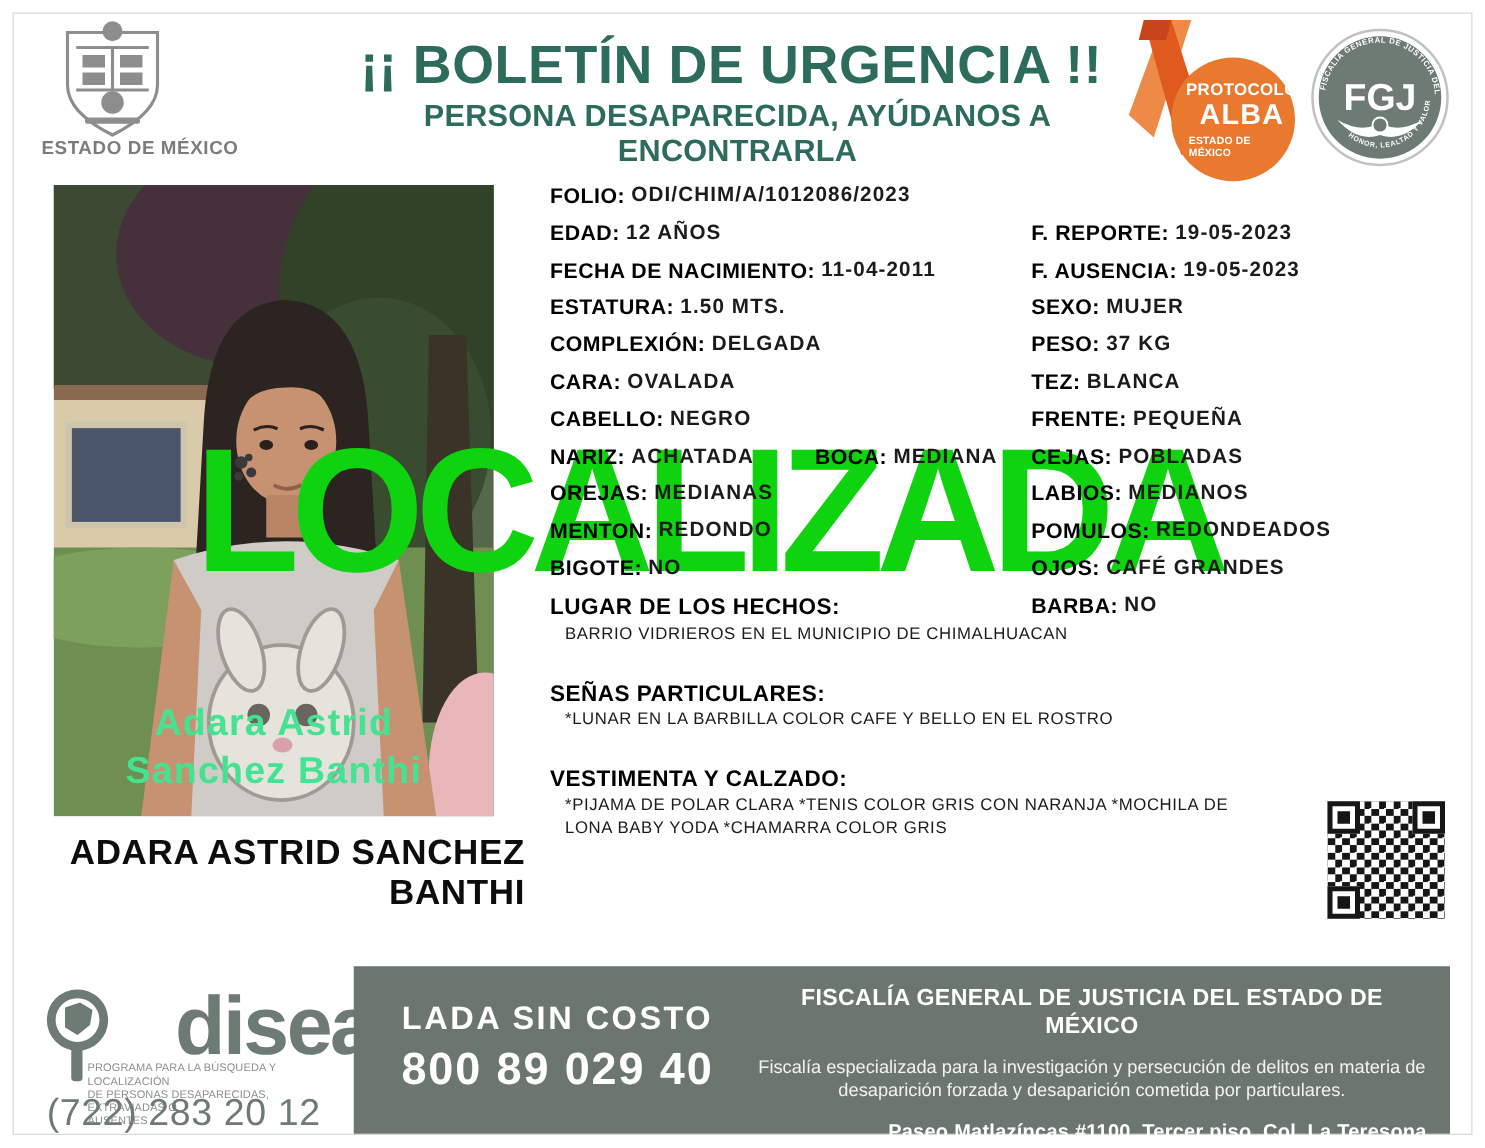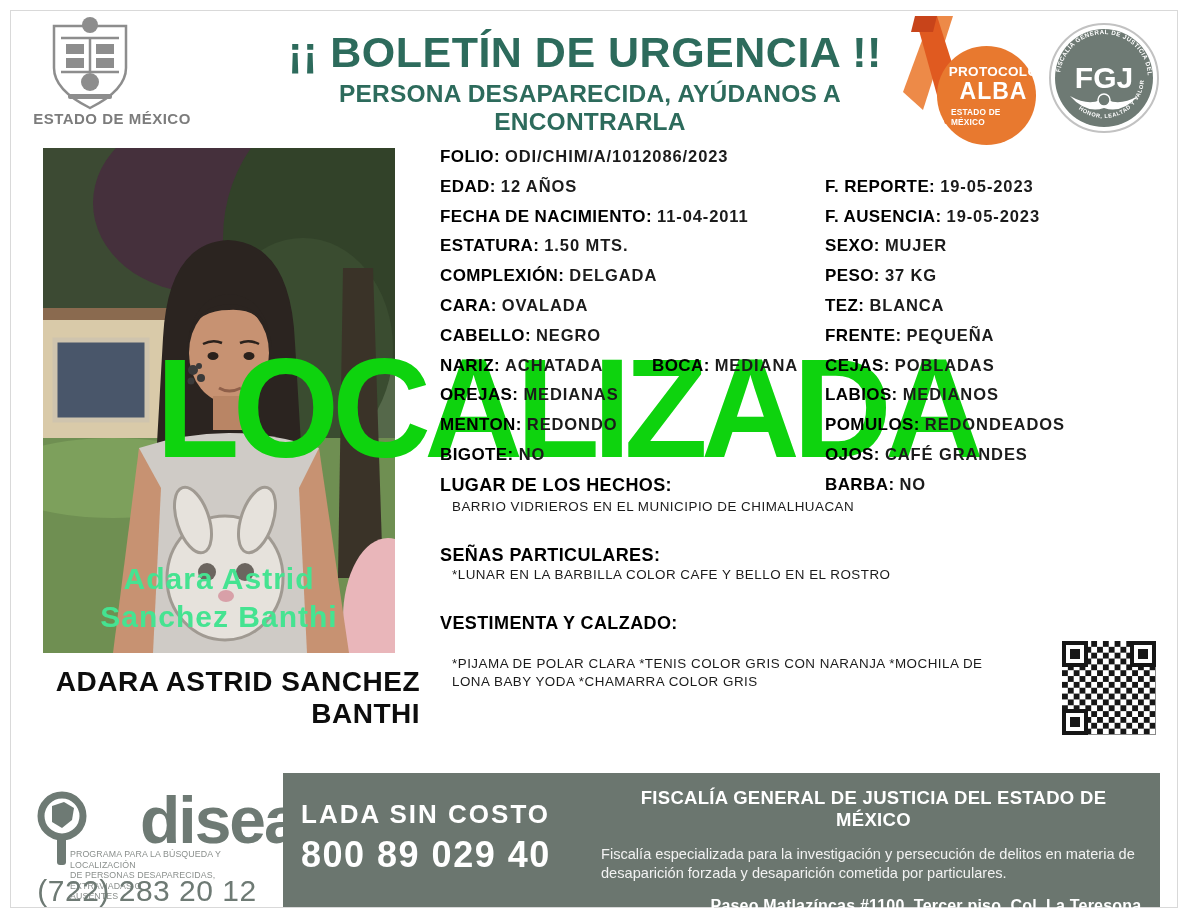--- a/index.html
+++ b/index.html
@@ -44,21 +44,21 @@
   .frow { height:29.8px; display:flex; align-items:flex-start; }
   .flabel { font-size:17px; font-weight:800; color:#000; letter-spacing:.4px; white-space:nowrap; }
   .fvalue { font-size:16.5px; font-weight:700; color:#1b1b1b; letter-spacing:.9px;
             margin-left:5px; white-space:nowrap; }
   .pair-first { width:212px; display:flex; }
   .sec-label { font-size:18px; font-weight:800; color:#000; letter-spacing:.4px; height:24px; }
   .sec-label2 { font-size:18px; font-weight:800; color:#000; letter-spacing:.4px; height:22px; margin-top:20px; }
   .sub-value { font-size:13.4px; color:#1b1b1b; letter-spacing:.5px; padding-left:12px;
                height:26px; }
   .sub-value-wrap { font-size:13.4px; color:#1b1b1b; letter-spacing:.5px; padding-left:12px;
-                    width:565px; line-height:18px;margin-top:20px; }
+                    width:565px; line-height:18px; }
 
   
   .big-name { position:absolute; left:18px; top:666px; width:402px; z-index:3; text-align:right;
               font-size:28px; font-weight:800; color:#0d0d0d; line-height:1.15; letter-spacing:.5px; }
   .qr { position:absolute; left:1062px; top:641px; width:94px; height:94px; z-index:3; background:
         conic-gradient(#161616 25%, #ffffff 0 50%, #161616 0 75%, #ffffff 0) 0 0 / 11.7px 11.7px; }
   .finder { position:absolute; width:26px; height:26px; border:4.5px solid #161616; background:#fff;
             display:flex; align-items:center; justify-content:center; }
   .finder::after { content:""; width:10px; height:10px; background:#161616; }
   .f-tl { left:0; top:0; } .f-tr { right:0; top:0; } .f-bl { left:0; bottom:0; }
@@ -67,26 +67,26 @@
   .odisea-icon { position:absolute; left:30px; top:790px; }
   .odisea-brand { position:absolute; left:96px; top:782px; font-size:66px; font-weight:800;
                   color:#6e7a74; letter-spacing:-2px;margin-left:44px; }
   .odisea-tagline { position:absolute; left:70px; top:849px; width:200px; font-size:8.8px;
                     color:#8a8f8c; line-height:10.5px; letter-spacing:.1px; }
   .odisea-phone { position:absolute; left:32px; top:874px; width:230px; text-align:center; font-size:30px;
                   font-weight:400; color:#6e7a74; letter-spacing:.5px; }
   .footer-box { position:absolute; left:283px; top:773px; width:877px; height:134px;
                 background:#6b766f; z-index:3; }
   .lada { position:absolute; left:18px; top:0; width:290px; height:128px; display:flex;
-          flex-direction:column; justify-content:center; }
+          flex-direction:column; align-items:center; justify-content:center; }
   .lada-label { color:#fff; font-size:26px; font-weight:800; letter-spacing:2px; }
   .lada-number { color:#fff; font-size:36px; font-weight:800; letter-spacing:1.5px; margin-top:4px; }
   .fisc { position:absolute; left:318px; top:14px; width:545px; }
   .fisc-title { color:#fff; font-size:18.5px; font-weight:800; text-align:center; letter-spacing:.3px; }
-  .fisc-desc { color:#f2f2f2; font-size:14.6px; margin-top:14px; line-height:19px; }
+  .fisc-desc { color:#f2f2f2; font-size:14.6px; text-align:center; margin-top:14px; line-height:19px; }
   .fisc-addr { color:#fff; font-size:16px; font-weight:800; text-align:right; margin-top:13px;
                line-height:20px; letter-spacing:.2px; }
 </style>
 </head>
 <body>
 
 <div class="page">
   <div class="frame"></div>
 
   <svg class="coat" width="84" height="96" viewBox="0 0 84 96">

